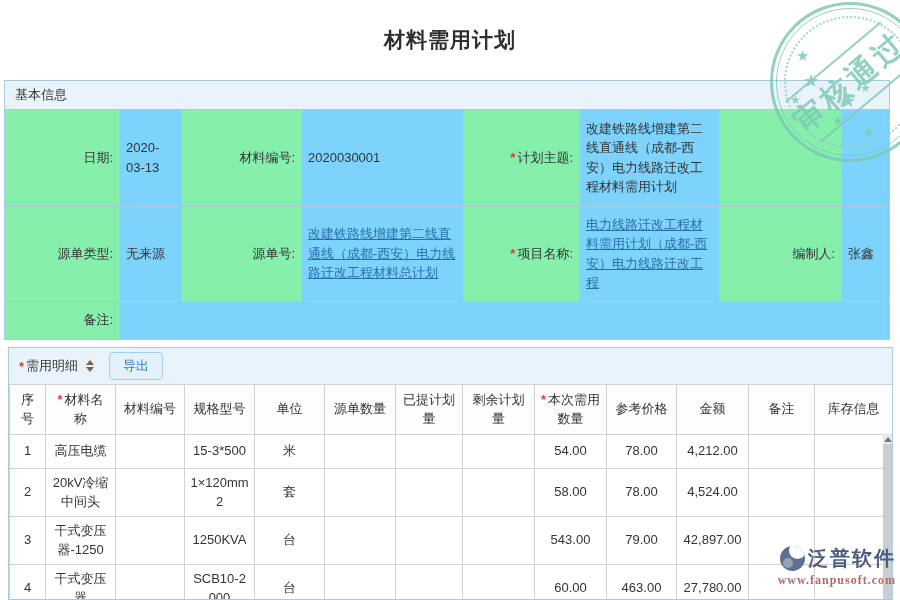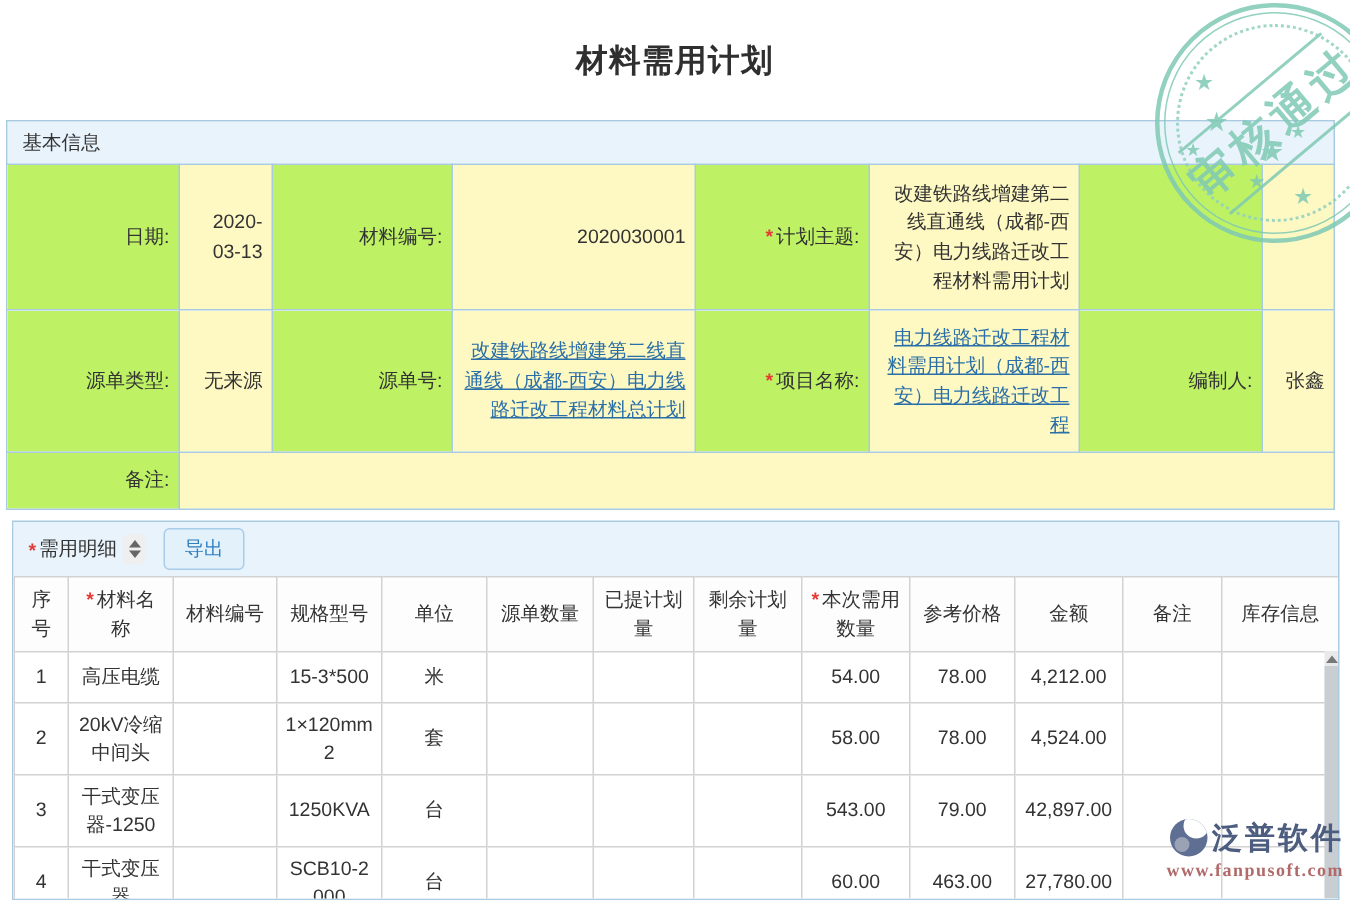--- a/index.html
+++ b/index.html
@@ -19,30 +19,29 @@
 
   
   table.info{
     position:absolute;left:4px;top:80px;width:885px;
     border-collapse:collapse;table-layout:fixed;
     font-size:13px;
   }
   table.info td{
     border:1px solid #a9cbe2;
     padding:3px 6px;vertical-align:middle;
-    background:#fef9c3;line-height:1.5;
+    background:#7dd3fc;line-height:1.5;
     overflow:hidden;
-    text-align:right;
   }
   table.info td.sec{
     background:#e9f3fc;text-align:left;font-size:13px;color:#333;
     padding:4px 10px;height:16px;
   }
   table.info td.lbl{
-    background:#bef264;text-align:right;color:#333;
+    background:#86efac;text-align:right;color:#333;
   }
   tr.r1{height:97px;}
   tr.r2{height:95px;}
   tr.r3{height:38px;}
   table.info a{color:#2a6fa8;text-decoration:underline;}
 
   
   .details{
     position:absolute;left:8px;top:347px;width:885px;height:253px;
     border:1px solid #a9cbe2;box-sizing:border-box;overflow:hidden;

